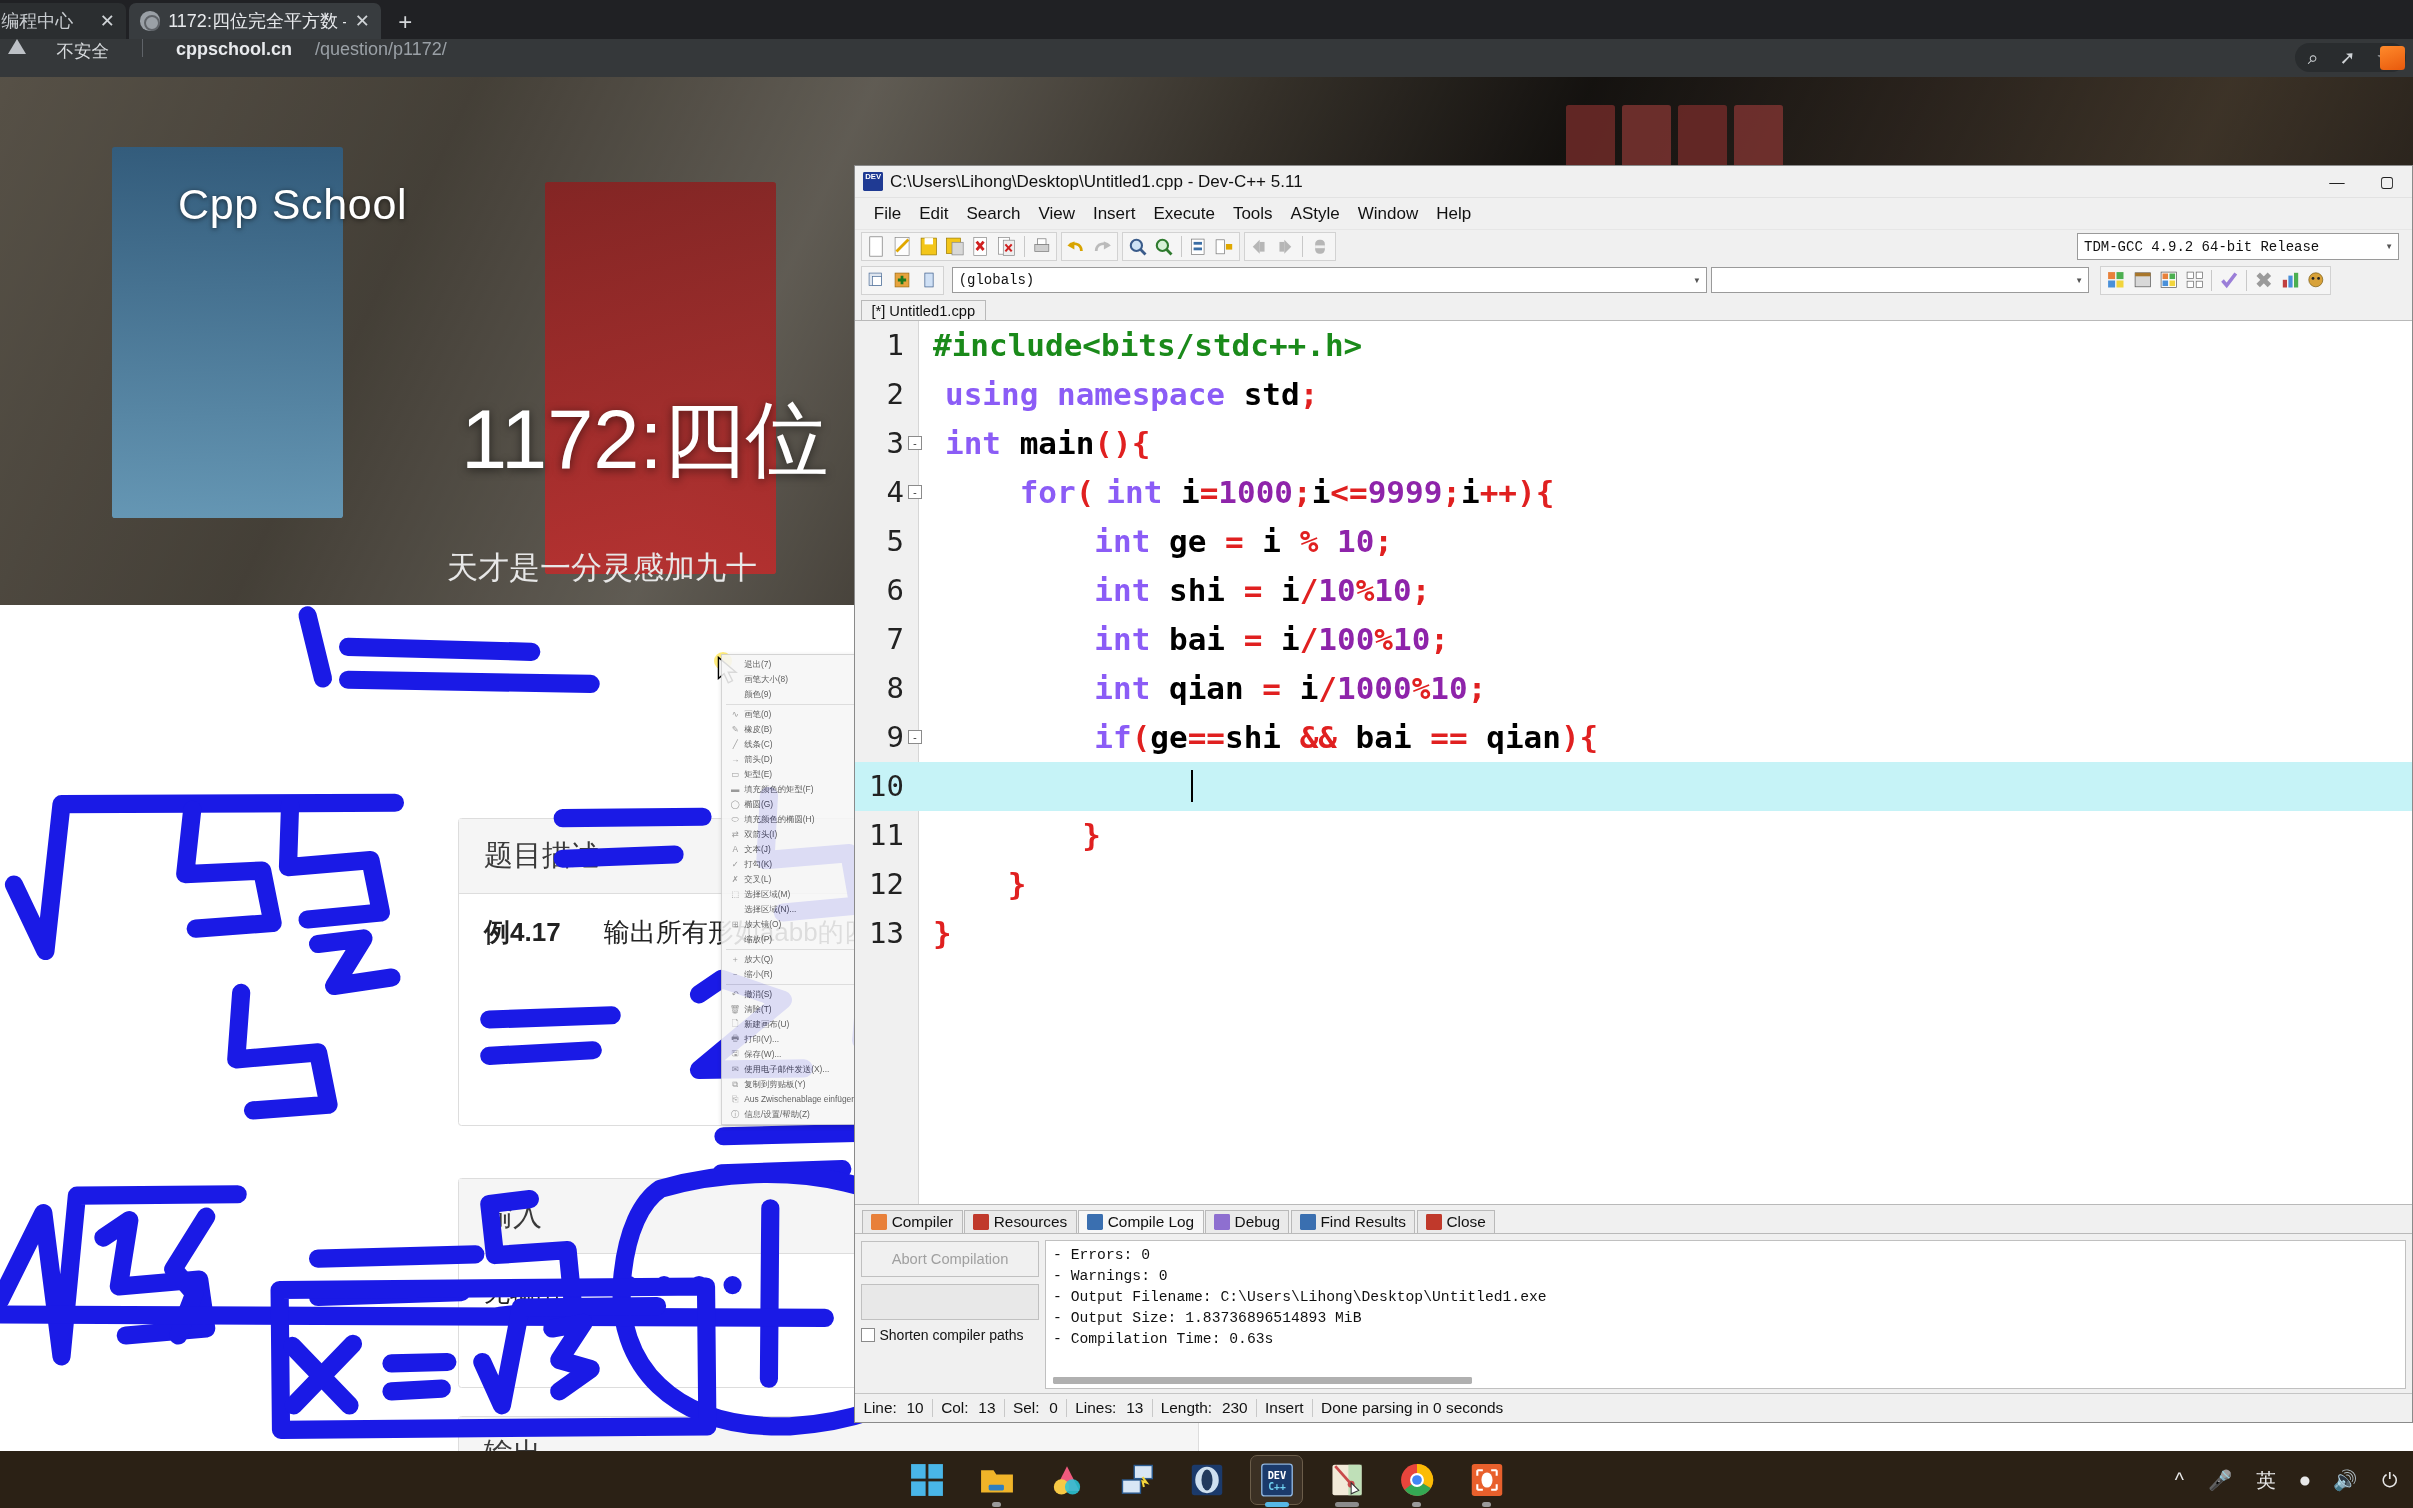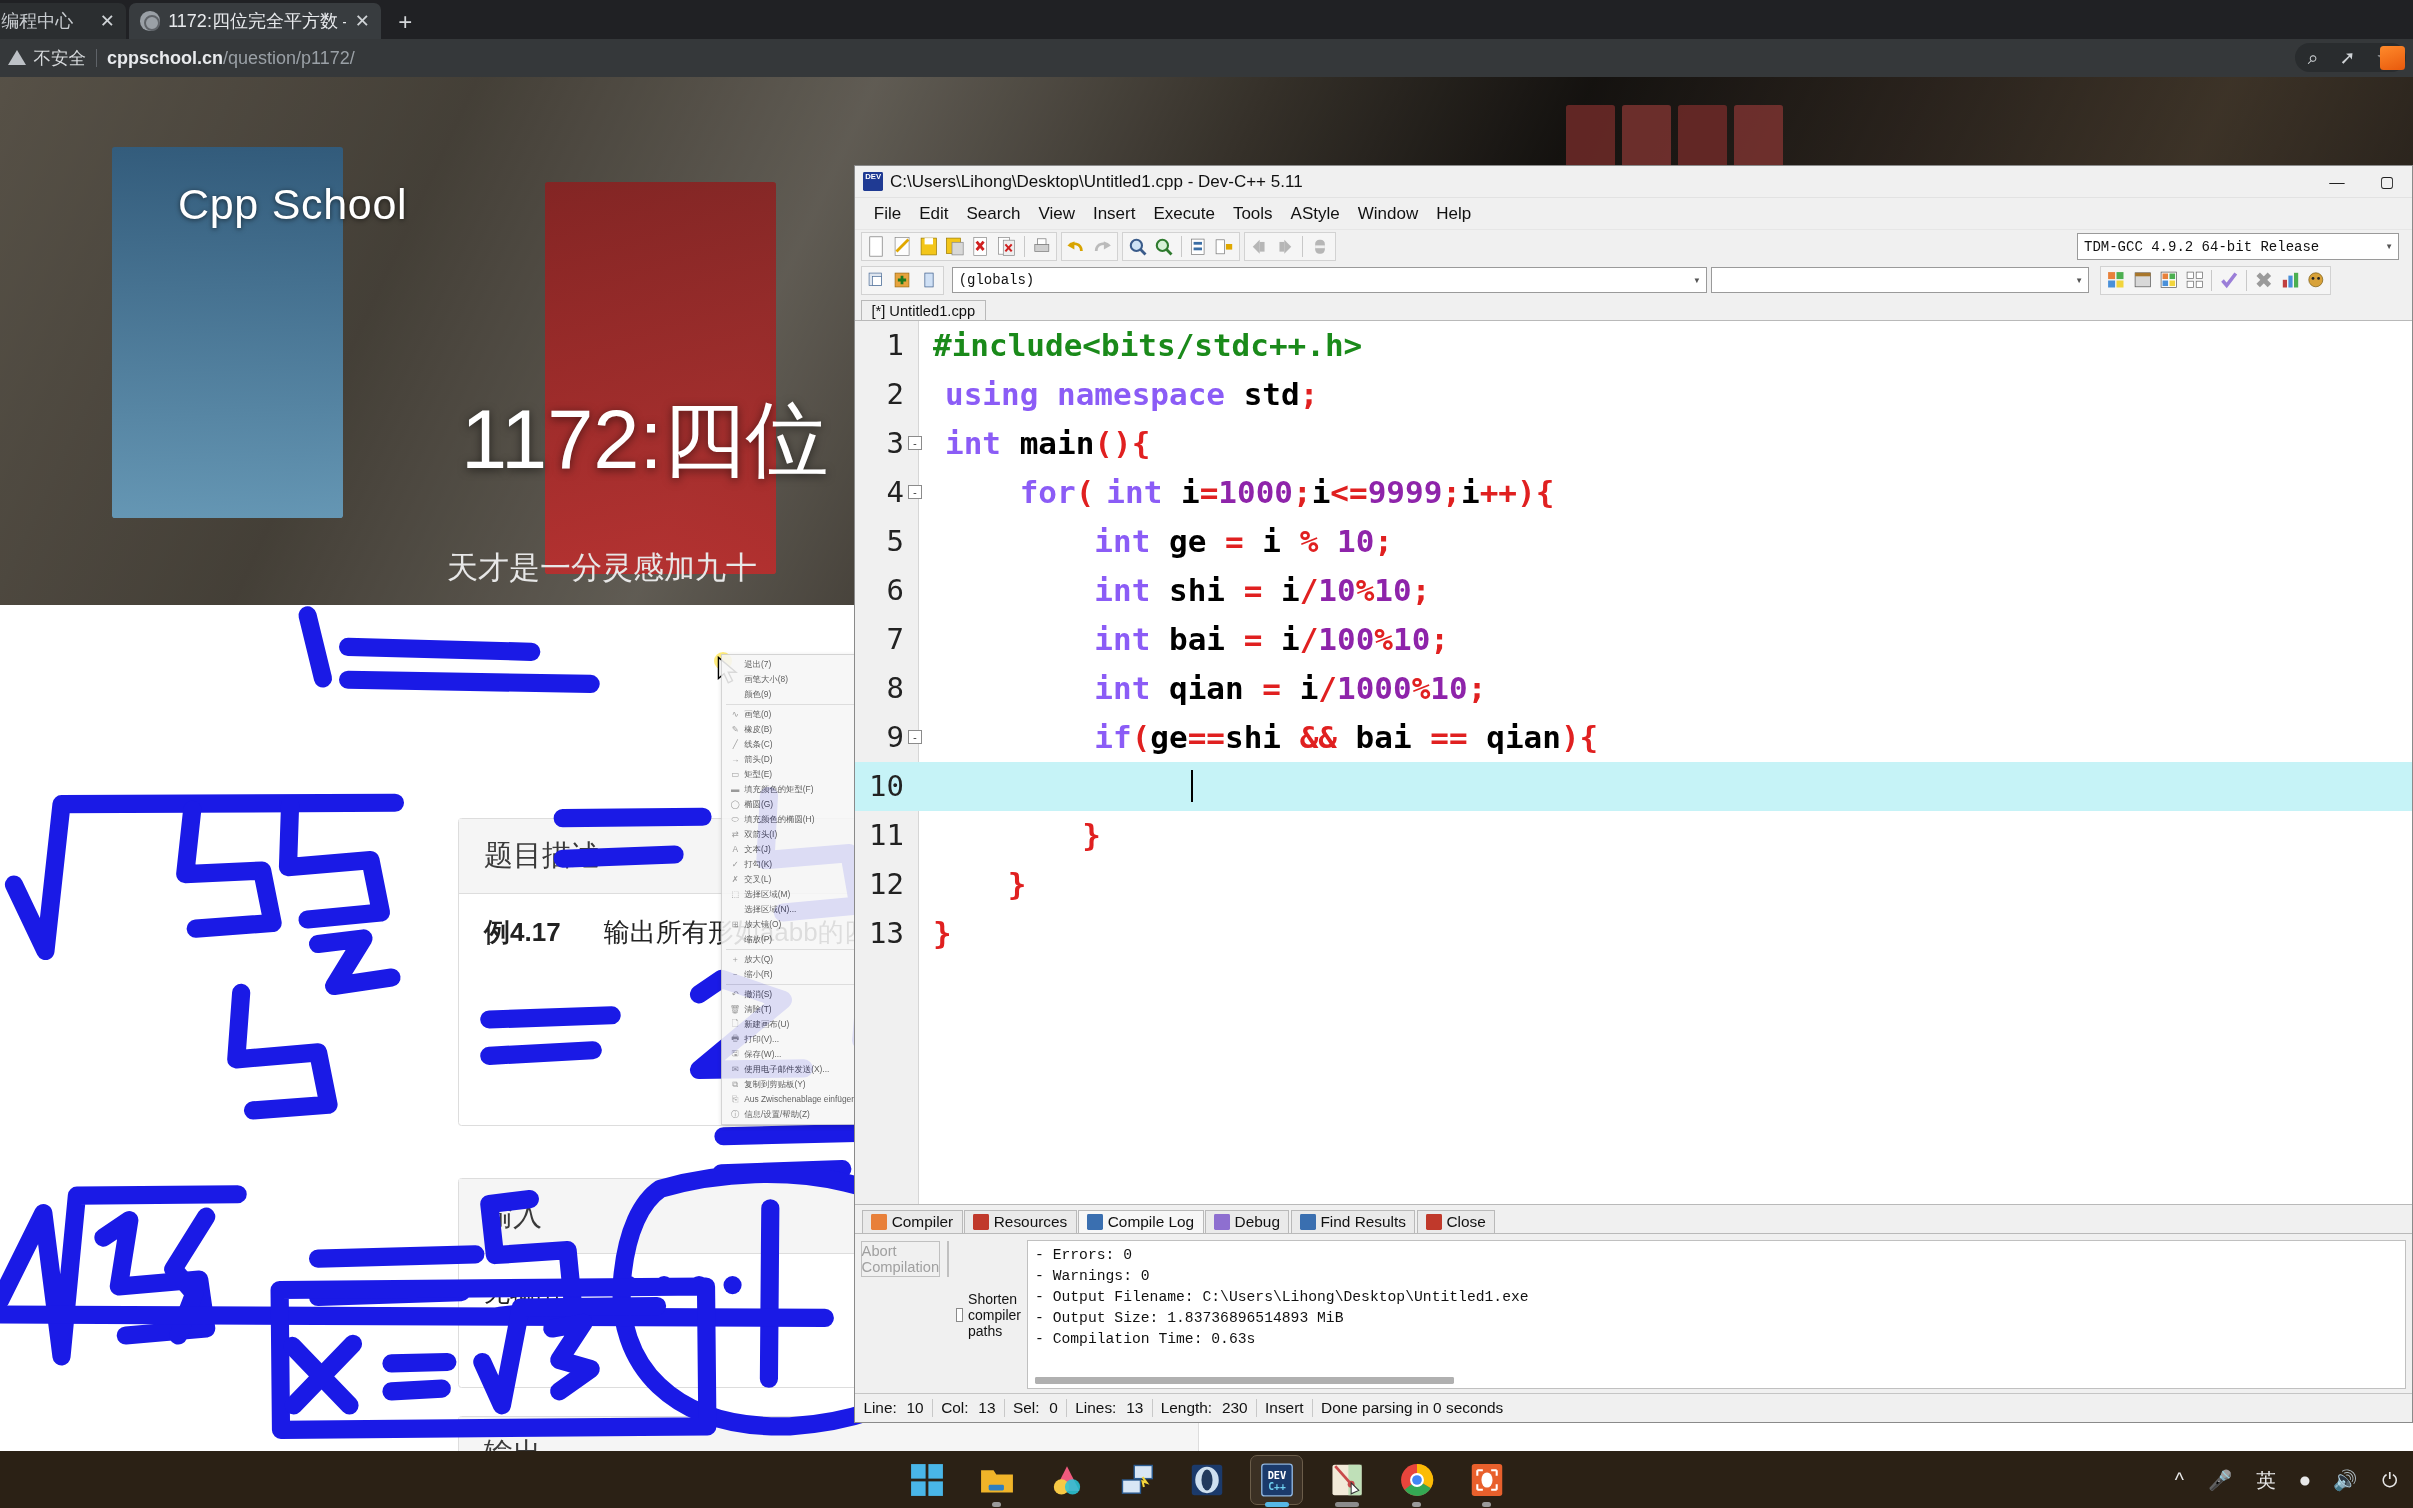--- a/index.html
+++ b/index.html
@@ -41,21 +41,21 @@
   .tab-title { flex: 1; overflow: hidden; text-overflow: clip; }
   .tab-close { font-size: 18px; color: #cfd3d6; flex: 0 0 auto; }
   .newtab {
     position: absolute; left: 392px; top: 9.8px;
     width: 26.6px; height: 26.6px; color: #d4d7da;
     font-size: 24px; line-height: 24px; text-align: center;
   }
 
   .omnibar {
     position: absolute; left: 0; top: 39px; width: 2413px; height: 38px;
-    background: #35383a; display: flex; align-items: center;
+    background: #35383a; display: flex; align-items: flex-start; gap: 23px;
   }
   .warn-icon {
     margin-left: 8.4px; width: 18px; height: 15.4px; position: relative;
   }
   .warn-icon::before {
     content: ""; position: absolute; left: 0; top: 0;
     border-left: 9px solid transparent; border-right: 9px solid transparent;
     border-bottom: 15.4px solid #bdc1c6;
   }
   .notsecure { color: #d7dadd; font-size: 17.5px; margin-left: 7px; }
@@ -277,22 +277,22 @@
     display: flex; align-items: center; gap: 4.9px;
     padding: 2.1px 8.4px; font-size: 15.4px; color: #111;
     border: 0.7px solid #b9b9b9; border-bottom: none; background: #eaeaea;
     margin-right: 1.4px;
     justify-content: flex-end;
   }
   .log-tab.sel { background: #f7f7f7; }
   .log-ic { width: 15.4px; height: 15.4px; border-radius: 1.4px; }
   .log-area { display: flex; height: 161px; }
   .log-left {
-    width: 172px; padding: 7px 5.6px; display: flex;
-    gap: 7px;
+    width: 190px; padding: 7px 5.6px; display: flex;
+    flex-direction: column; gap: 7px;
   }
   .abortbtn {
     height: 36px; border: 0.7px solid #c0c0c0; background: #f0f0f0;
     display: flex; align-items: center; justify-content: center;
     font-size: 14.7px; color: #a0a0a0;
   }
   .progressbox { height: 36px; border: 0.7px solid #c0c0c0; background: #e8e8e8; }
   .chkrow { display: flex; align-items: center; gap: 4.9px; font-size: 14px; color: #111; }
   .chkbox { width: 14px; height: 14px; border: 0.7px solid #8a8a8a; background: #fff; }
   .log-right {

